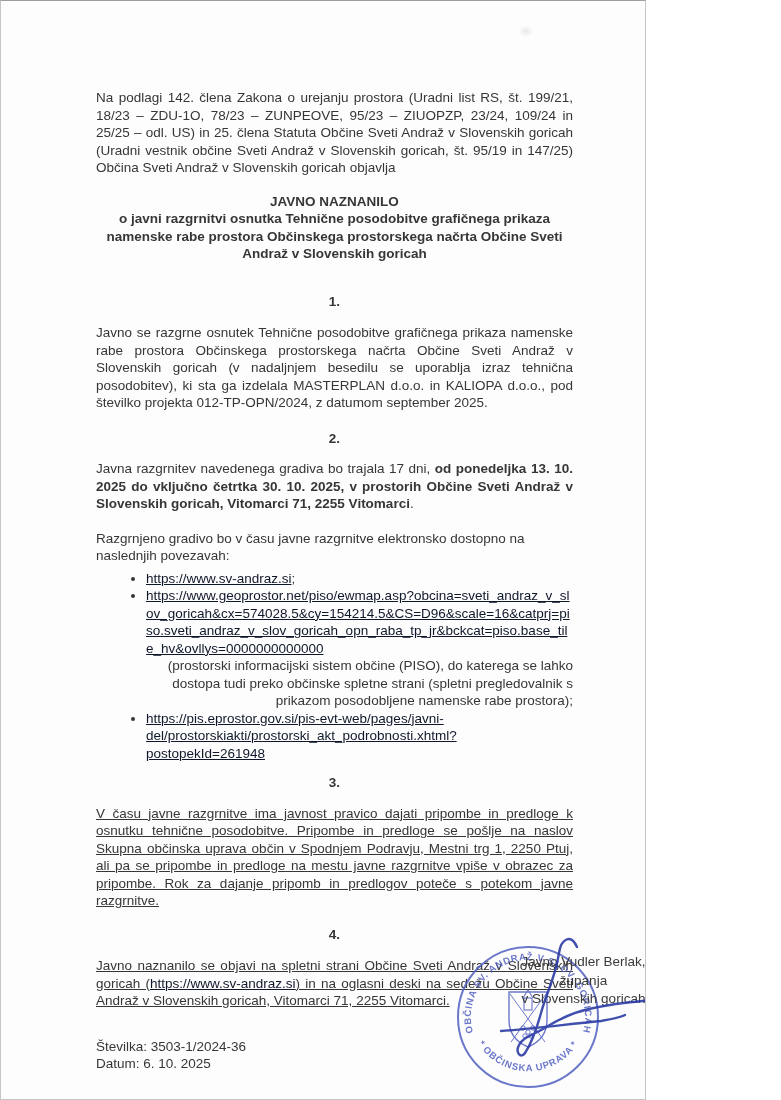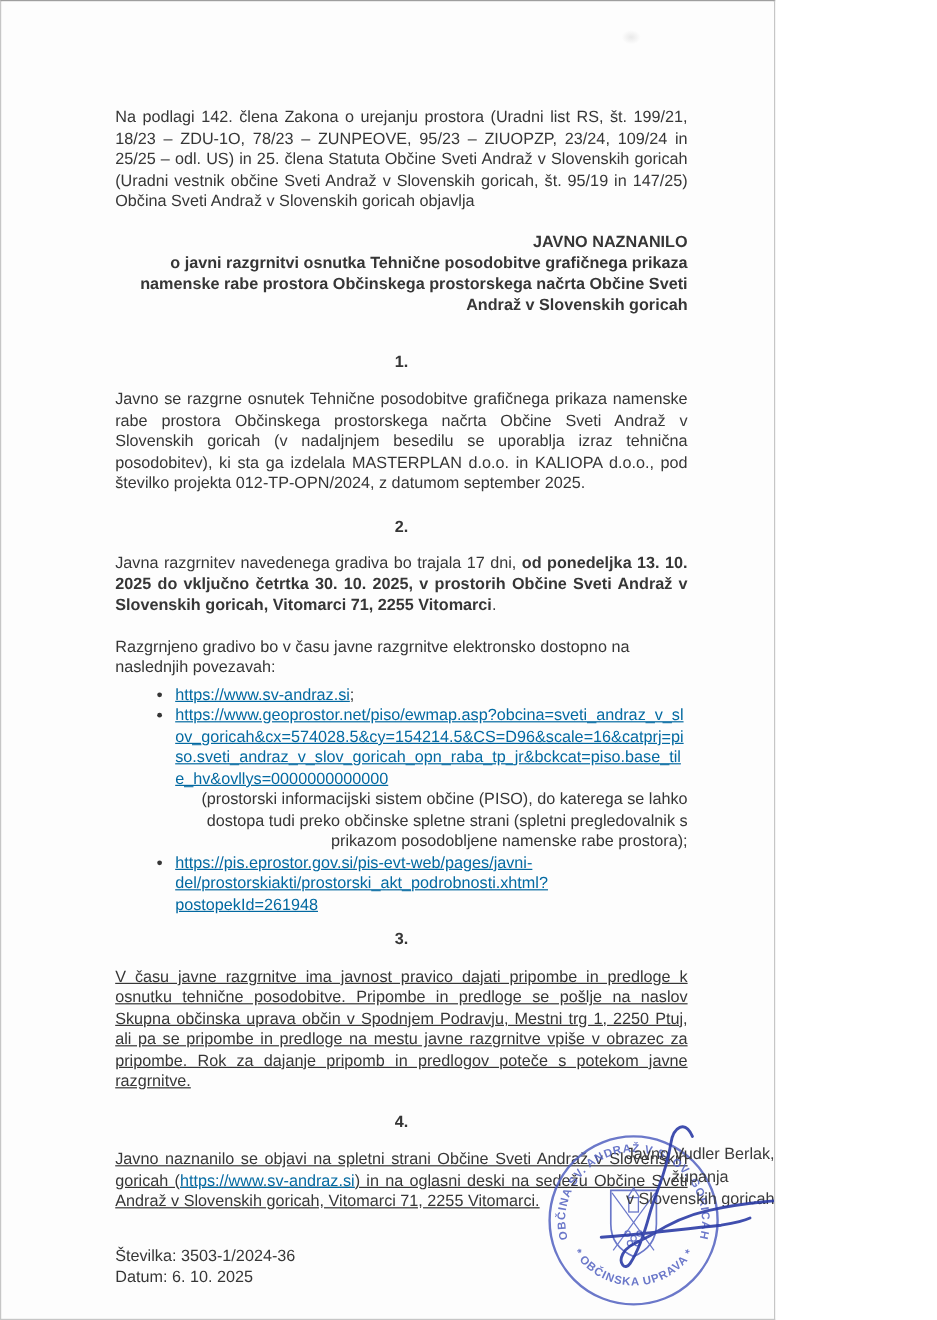--- a/index.html
+++ b/index.html
@@ -12,35 +12,35 @@
     border-top-color:#9e9e9e;
     font-family:"Liberation Sans", sans-serif;
     font-size:13.5px;
     line-height:17.5px;
     color:#363636;
     overflow:hidden;
   }
   .content{padding:88px 72px 0 95px;}
   p{margin:0;}
   .just{text-align:justify;}
-  .center{text-align:right;}
+  .center{text-align:center;}
   .bold{font-weight:bold;}
   .title-block{margin-top:16px;}
   .sec-num{margin-top:30px;text-align:center;font-weight:bold;}
   .sec-num.n2{margin-top:18px;}
   .sec-num.n3{margin-top:12px;}
   .sec-num.n4{margin-top:16px;}
   .p-s1{margin-top:14px;}
   .p-s2{margin-top:13px;}
   .p-links-intro{margin-top:17px;}
   .p-s3{margin-top:13px;text-decoration:underline;}
   .p-s4{margin-top:14px;text-decoration:underline;}
   ul.link-list{margin:5px 0 0 0;padding-left:50px;list-style:disc outside;}
   ul.link-list li{margin:0;padding:0;}
-  a.doc-link{color:#0369a1;text-decoration:underline;cursor:pointer;}
+  a.doc-link{color:#0f172a;text-decoration:underline;cursor:pointer;}
   a.block-link{display:block;text-align:justify;word-break:break-all;text-decoration:underline;}
   .link-note{text-align:right;}
   .meta-block{margin-top:28px;}
   .sig-text{
     position:absolute;left:455px;top:952px;width:255px;
     text-align:center;line-height:18.5px;color:#3a3a3a;z-index:3;
   }
   .stamp-svg{position:absolute;left:440px;top:935px;z-index:2;opacity:.85;}
   .sign-svg{position:absolute;left:440px;top:935px;z-index:4;opacity:.9;}
   .smudge{position:absolute;left:517px;top:24px;width:16px;height:12px;

